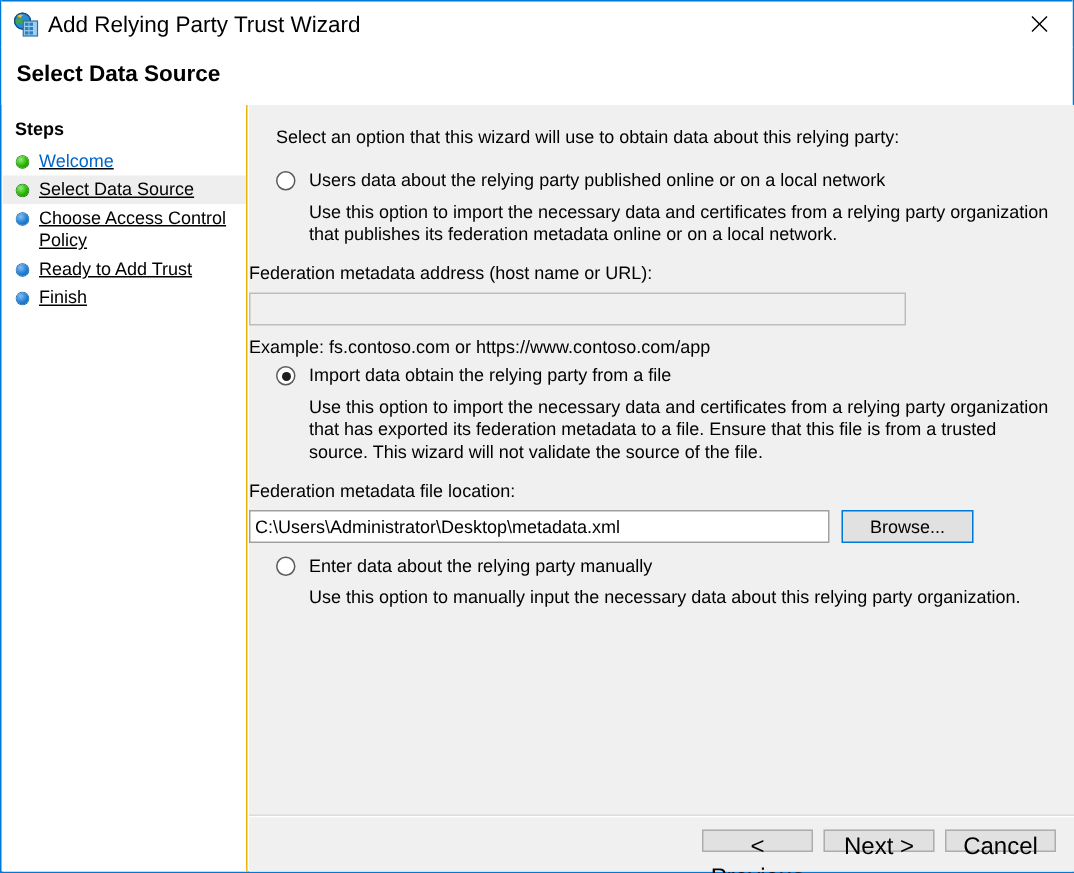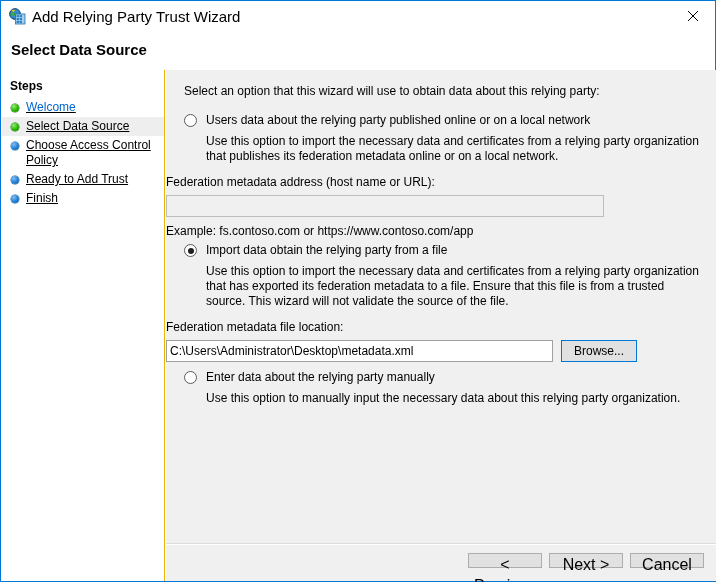--- a/index.html
+++ b/index.html
@@ -247,21 +247,21 @@
   }
   .input-url { width: 438px; }
   .input-file { width: 387px; }
   .example-line {
     margin-top: 7px;
     font-size: 12px;
   }
 
   .browse-btn {
     margin-left: 8px;
-    width: 76px;
+    width: 88px;
     height: 22px;
     box-sizing: border-box;
     border: 1px solid #0078d7;
     background: #e1e1e1;
     font-family: "Liberation Sans", sans-serif;
     font-size: 12px;
     color: #000000;
     line-height: 20px;
     text-align: center;
     cursor: default;

